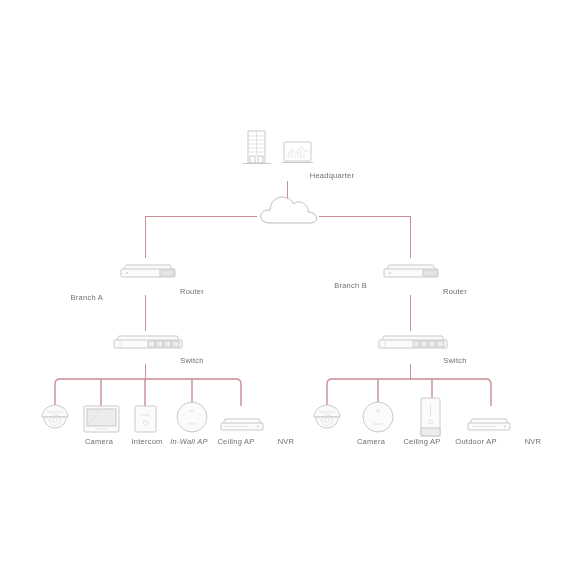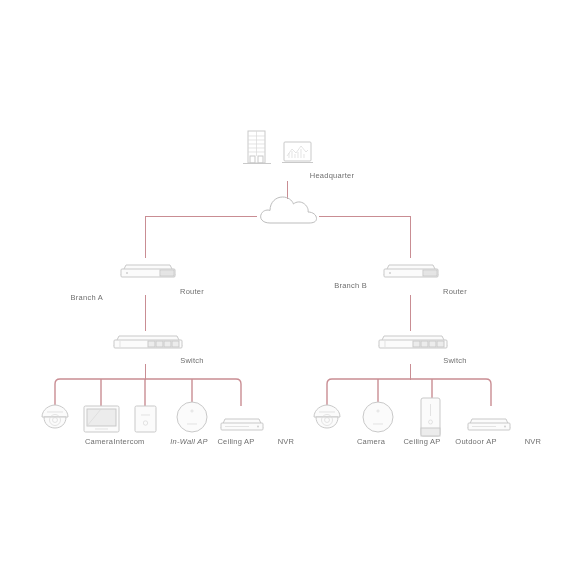--- a/index.html
+++ b/index.html
@@ -146,21 +146,21 @@
   <div class="lbl c" style="left:55px;top:438px;">Camera</div>
 
   <div class="ico" style="left:82px;top:404px;">
     <svg width="39" height="30" viewBox="0 0 39 30">
       <rect class="stf" x="2" y="2" width="35" height="26" rx="1.5"></rect>
       <rect class="stg" x="5" y="5" width="29" height="17"></rect>
       <path class="thin" d="M5,22 L19,5"></path>
       <line class="thin" x1="13" y1="25" x2="26" y2="25"></line>
     </svg>
   </div>
-  <div class="lbl c" style="left:85px;top:438px;">Intercom</div>
+  <div class="lbl c" style="left:103px;top:438px;">Intercom</div>
 
   <div class="ico" style="left:133px;top:404px;">
     <svg width="25" height="30" viewBox="0 0 25 30">
       <rect class="stf" x="2" y="2" width="21" height="26" rx="1.5"></rect>
       <line class="thin" x1="8" y1="11" x2="17" y2="11"></line>
       <circle class="thin" cx="12.5" cy="19" r="2.2"></circle>
     </svg>
   </div>
   <div class="lbl c" style="left:145px;top:438px;font-style:italic;">In-Wall AP</div>
 

